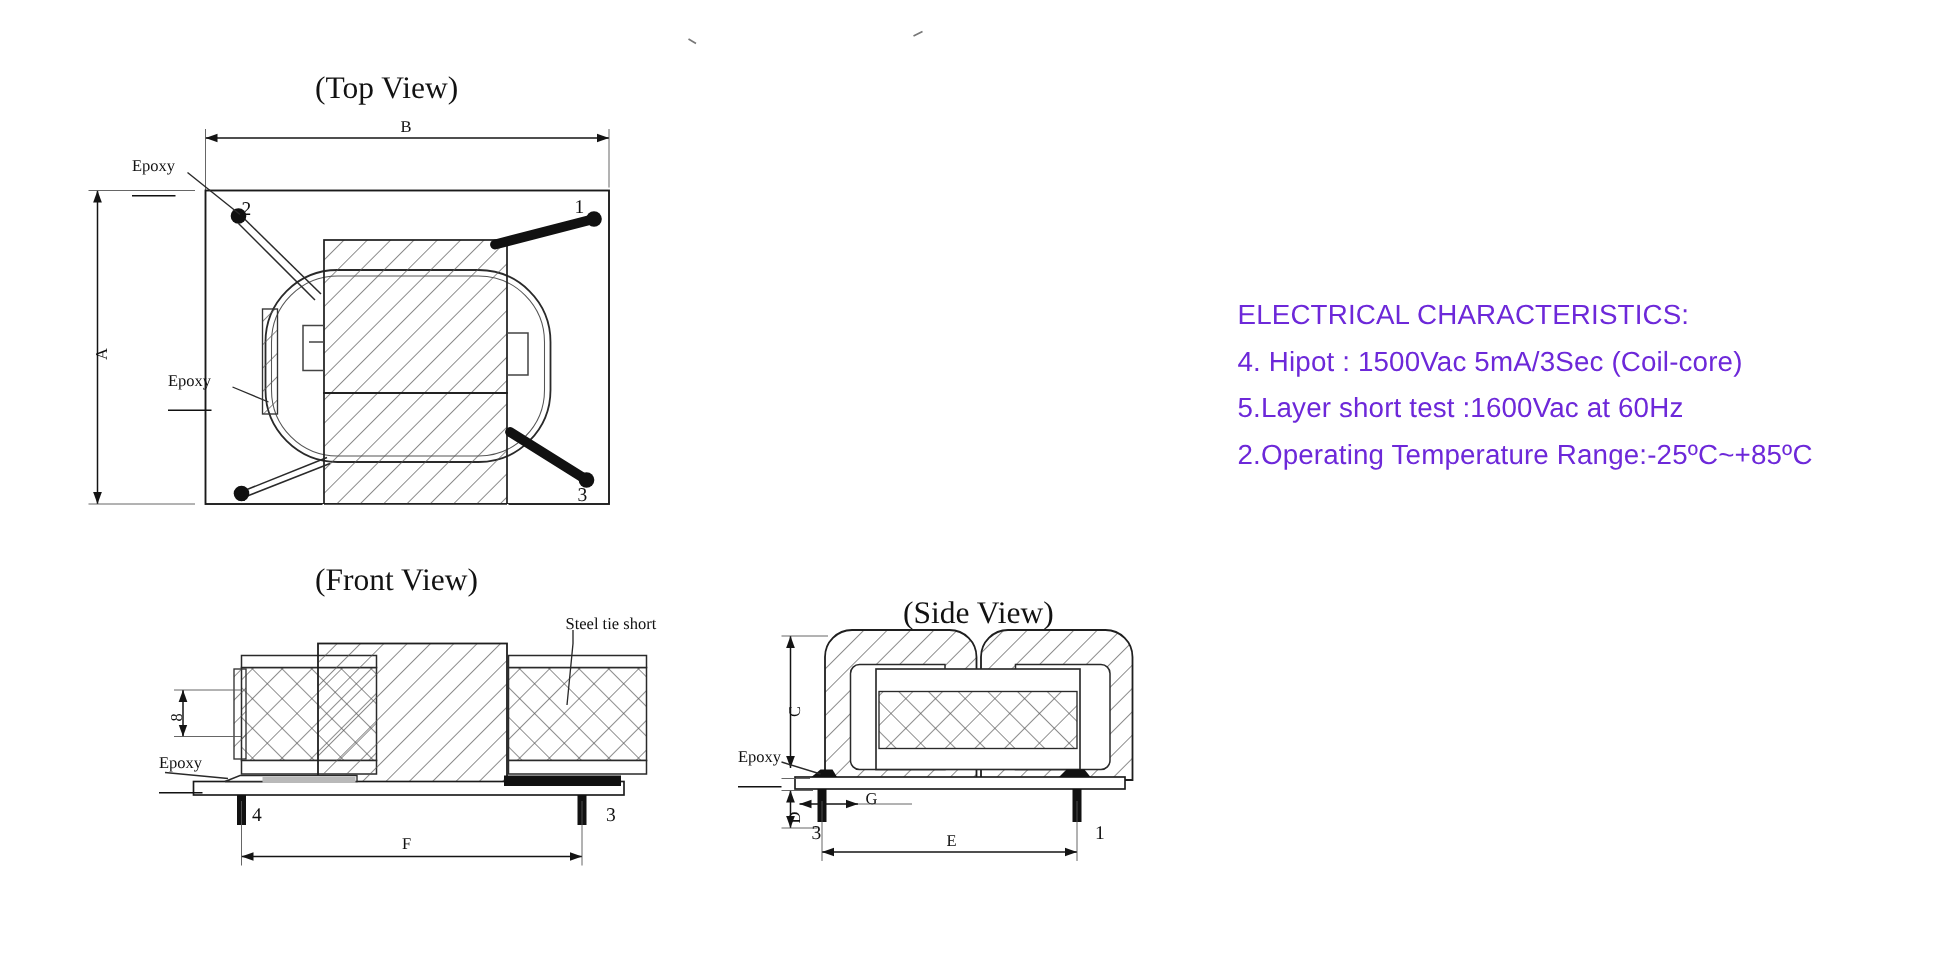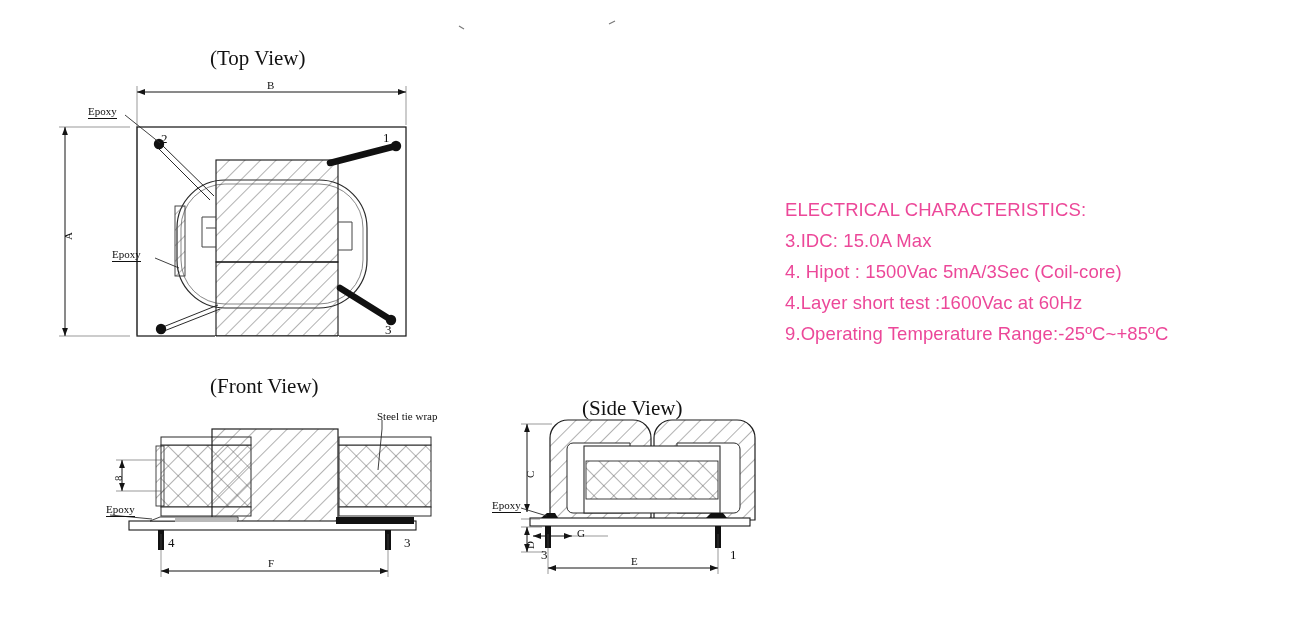--- a/index.html
+++ b/index.html
@@ -32,53 +32,54 @@
   
   .specs {
     position: absolute;
     left: 785px;
     top: 194px;
     width: 500px;
   }
   .specs-line {
     font-family: "Liberation Sans", sans-serif;
     font-size: 18.5px;
-    color: #ec4899;
+    color: #6d28d9;
     line-height: 31px;
     white-space: nowrap;
     letter-spacing: 0.1px;
+    margin-left: 40px;
   }
 
   
   .view-title {
     position: absolute;
     font-family: "Liberation Serif", serif;
     font-size: 21px;
     color: #121212;
     white-space: nowrap;
   }
   #title-top   { left: 210px; top: 46px; }
   #title-front { left: 210px; top: 374px; text-align: center; }
-  #title-side  { left: 582px; top: 396px; }
+  #title-side  { left: 602px; top: 396px; }
 
   
   .lbl {
     position: absolute;
     font-family: "Liberation Serif", serif;
     color: #111111;
     white-space: nowrap;
   }
   .lbl.dim  { font-size: 11px; }
   .lbl.pin  { font-size: 13px; }
   .lbl.note { font-size: 11px; }
   .lbl.rot  { transform: rotate(-90deg); transform-origin: left top; }
 
   .underline-note {
     border-bottom: 1px solid #111111;
-    padding-bottom: 1px;
+    padding-bottom: 13px;
   }
 </style>
 </head>
 <body>
 
 <div class="stage">
 
   <svg class="drawing" viewBox="0 0 1301 642">
     <defs>
 
@@ -281,40 +282,39 @@
   <div class="lbl note underline-note" style="left:112px; top:248px;">Epoxy</div>
 
   <div class="lbl dim" style="left:267px; top:79px;">B</div>
   <div class="lbl dim rot" style="left:62px; top:240px;">A</div>
 
   <div class="lbl pin" style="left:383px; top:130px;">1</div>
   <div class="lbl pin" style="left:161px; top:131px;">2</div>
   <div class="lbl pin" style="left:385px; top:322px;">3</div>
   <div class="lbl pin" style="left:158px; top:322px;">4</div>
 
-  <div class="lbl note" style="left:377px; top:410px;">Steel tie wrap</div>
+  <div class="lbl note" style="left:377px; top:410px;">Steel tie short</div>
   <div class="lbl note underline-note" style="left:106px; top:503px;">Epoxy</div>
 
   <div class="lbl dim rot" style="left:112px; top:481px;">8</div>
   <div class="lbl dim" style="left:268px; top:557px;">F</div>
 
   <div class="lbl pin" style="left:168px; top:535px;">4</div>
   <div class="lbl pin" style="left:404px; top:535px;">3</div>
 
   <div class="lbl note underline-note" style="left:492px; top:499px;">Epoxy</div>
 
   <div class="lbl dim rot" style="left:524px; top:478px;">C</div>
   <div class="lbl dim rot" style="left:524px; top:549px;">D</div>
   <div class="lbl dim" style="left:577px; top:527px;">G</div>
   <div class="lbl dim" style="left:631px; top:555px;">E</div>
 
   <div class="lbl pin" style="left:541px; top:547px;">3</div>
   <div class="lbl pin" style="left:730px; top:547px;">1</div>
 
   <div class="specs">
     <div class="specs-line">ELECTRICAL CHARACTERISTICS:</div>
-    <div class="specs-line">3.IDC: 15.0A Max</div>
     <div class="specs-line">4. Hipot : 1500Vac 5mA/3Sec (Coil-core)</div>
-    <div class="specs-line">4.Layer short test :1600Vac at 60Hz</div>
-    <div class="specs-line">9.Operating Temperature Range:-25ºC~+85ºC</div>
+    <div class="specs-line">5.Layer short test :1600Vac at 60Hz</div>
+    <div class="specs-line">2.Operating Temperature Range:-25ºC~+85ºC</div>
   </div>
 
 </div>
 
 </body></html>

